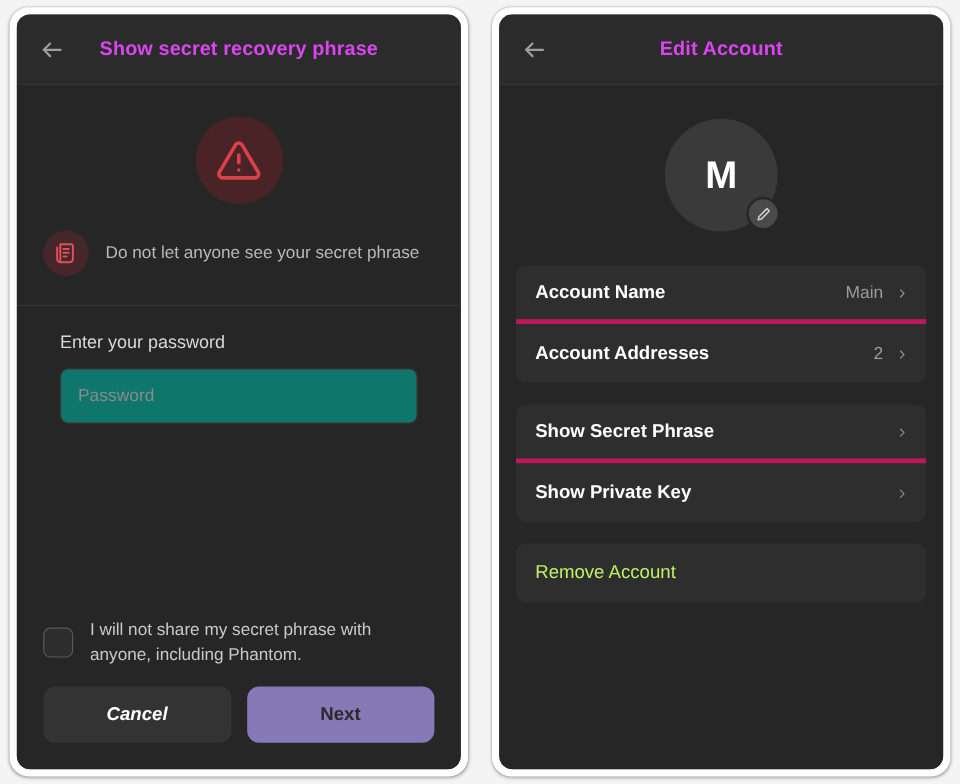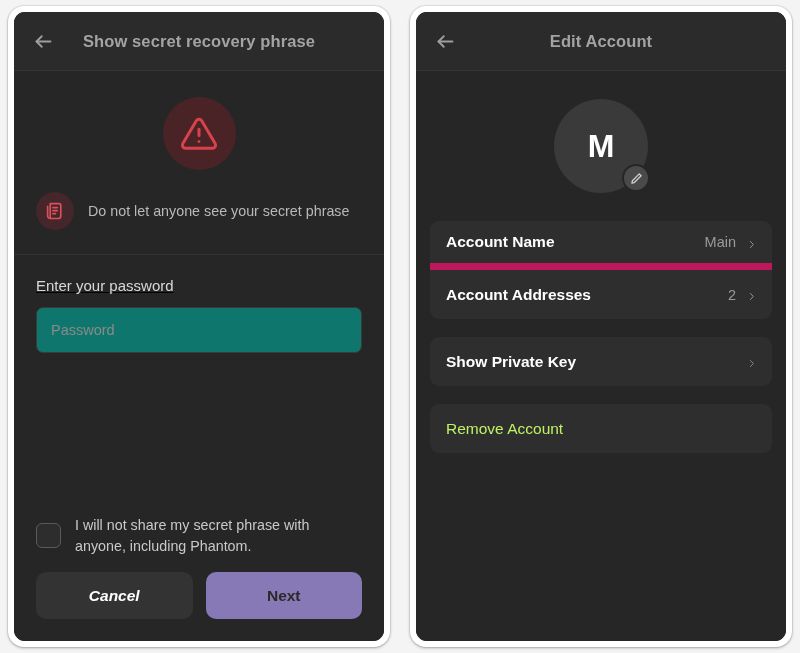--- a/index.html
+++ b/index.html
@@ -58,21 +58,21 @@
     top: 50%;
     transform: translateY(-50%);
     width: 30px; height: 30px;
     display: flex; align-items: center; justify-content: center;
     cursor: pointer;
   }
   .back-btn svg { width: 21px; height: 21px; display:block; }
   .header-title {
     width: 100%;
     text-align: center;
-    color: #a3a3a3;
+    color: #d946ef;
     font-size: 16.5px;
     font-weight: bold;
     letter-spacing: .1px;
   }
 
   
   .body-l { flex: 1 1 auto; display: flex; flex-direction: column; background: #262626; }
 
   .warn-block { padding: 26px 22px 22px; border-bottom: 1px solid #333333; }
 
@@ -93,21 +93,21 @@
     display: flex; align-items: center; justify-content: center;
   }
   .warn-ico svg { width: 21px; height: 21px; display: block; }
   .warn-text {
     color: #b9b9b9;
     font-size: 14.3px;
     line-height: 1.42;
     max-width: 300px;
   }
 
-  .pw-block { padding: 22px 22px 0; text-decoration: underline; }
+  .pw-block { padding: 22px 36px 0; }
   .pw-label { color: #d8d8d8; font-size: 15px; margin-bottom: 13px; }
   .pw-input {
     width: 100%; height: 46px;
     border-radius: 7px;
     background: #0f766e;
     border: 1px solid #3a3a3a;
     color: #e6e6e6;
     font-size: 14.5px;
     font-family: "Liberation Sans", sans-serif;
     padding: 0 14px;
@@ -164,21 +164,21 @@
     cursor: pointer;
   }
   .avatar-edit svg { width: 13px; height: 13px; display: block; }
 
   .group { margin: 0 14px 18px; border-radius: 9px; background: #2e2e2e; overflow: hidden; }
   .row {
     display: flex; align-items: center;
     height: 49px;
     padding: 0 16px;
     cursor: pointer;
-    border-bottom: 7px solid #be185d;
+    border-bottom: 4px solid #be185d;
   }
   .row:last-child { border-bottom: none; }
   .row-label { color: #ffffff; font-size: 15.5px; font-weight: bold; flex: 1 1 auto; }
   .row-value { color: #9a9a9a; font-size: 14.5px; margin-right: 11px; }
   .chev { width: 9px; height: 15px; display: block; flex: 0 0 auto; }
   .row-danger .row-label { color: #bef264; font-weight: normal; font-size: 15.5px; }
 </style>
 </head>
 <body>
 
@@ -296,20 +296,28 @@
             <span class="chev">
               <svg viewBox="0 0 24 24" fill="none" stroke="#9a9a9a" stroke-width="2.6" stroke-linecap="round" stroke-linejoin="round">
                   <path d="M9 4l8 8-8 8"></path>
                 </svg>
             </span>
           </div>
         </div>
 
         <div class="group">
           <div class="row">
+            <span class="row-label">Show Secret Phrase</span>
+            <span class="chev">
+              <svg viewBox="0 0 24 24" fill="none" stroke="#8f8f8f" stroke-width="2.6" stroke-linecap="round" stroke-linejoin="round">
+                  <path d="M9 4l8 8-8 8"></path>
+                </svg>
+            </span>
+          </div>
+          <div class="row">
             <span class="row-label">Show Private Key</span>
             <span class="chev">
               <svg viewBox="0 0 24 24" fill="none" stroke="#8f8f8f" stroke-width="2.6" stroke-linecap="round" stroke-linejoin="round">
                   <path d="M9 4l8 8-8 8"></path>
                 </svg>
             </span>
           </div>
         </div>
 
         <div class="group">

